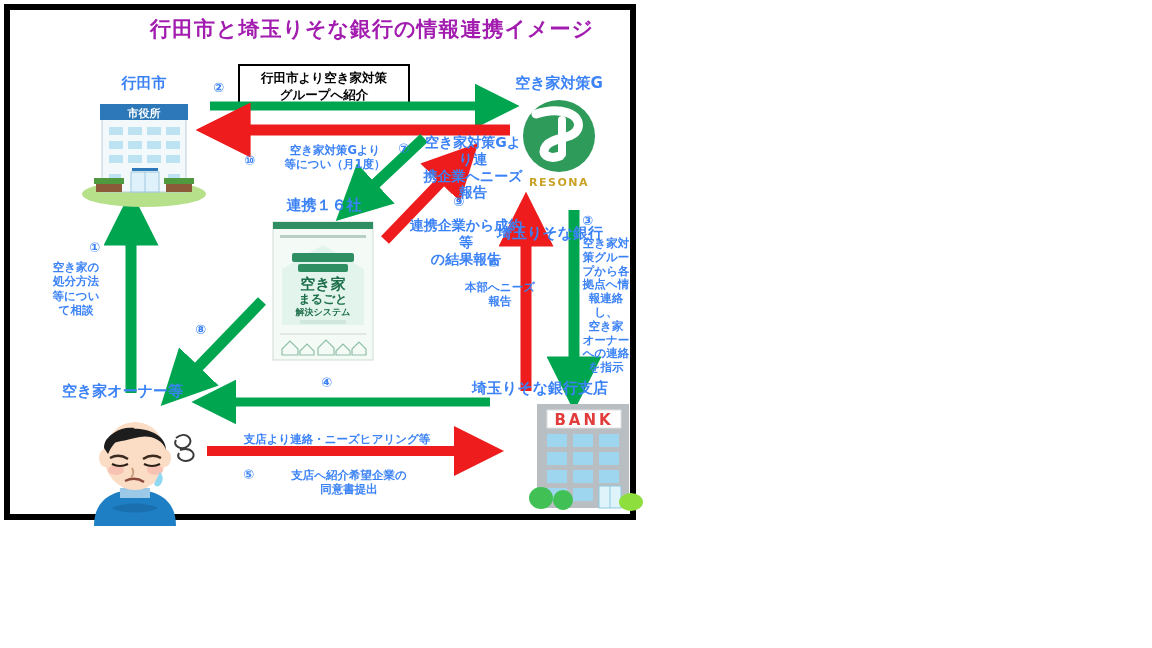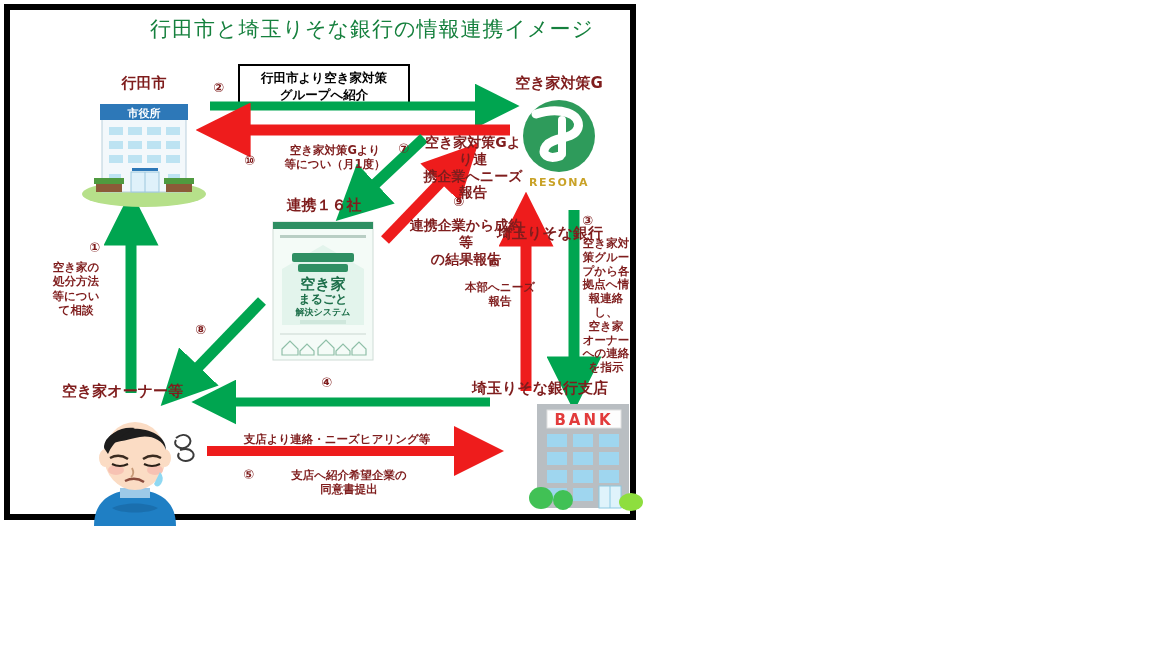--- a/index.html
+++ b/index.html
@@ -4,26 +4,26 @@
 <style>
   html,body{margin:0;padding:0;background:#ffffff;}
   body{width:1152px;height:648px;font-family:"DejaVu Sans","Liberation Sans",sans-serif;overflow:hidden;}
 
   #frame{
     position:absolute;left:4px;top:4px;width:632px;height:516px;
     background:#ffffff;border:6px solid #000000;box-sizing:border-box;
   }
   #canvas{position:absolute;left:0;top:0;width:620px;height:504px;}
 
-  .t{position:absolute;color:#7f1d1d;font-weight:bold;line-height:1.25;white-space:pre;}
+  .t{position:absolute;color:#3b82f6;font-weight:bold;line-height:1.25;white-space:pre;}
   .ctr{text-align:center;}
 
   #title{
     left:0;top:6px;width:724px;text-align:center;
-    font-size:21px;letter-spacing:1px;font-weight:normal;color:#15803d;
+    font-size:21px;letter-spacing:1px;font-weight:bold;color:#a21caf;
   }
 
   
   #callout{
     position:absolute;left:228px;top:41px;width:172px;height:45px;
     border:2px solid #000;background:#fff;box-sizing:border-box;
     display:flex;align-items:center;justify-content:center;
     font-size:12.5px;font-weight:bold;line-height:1.35;text-align:center;color:#000;margin-top:13px;
   }
 

